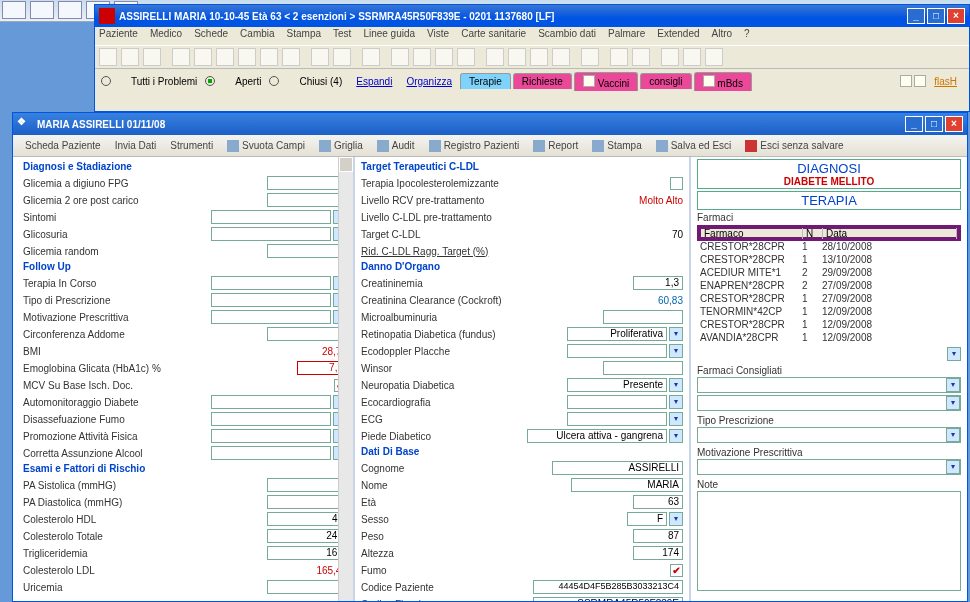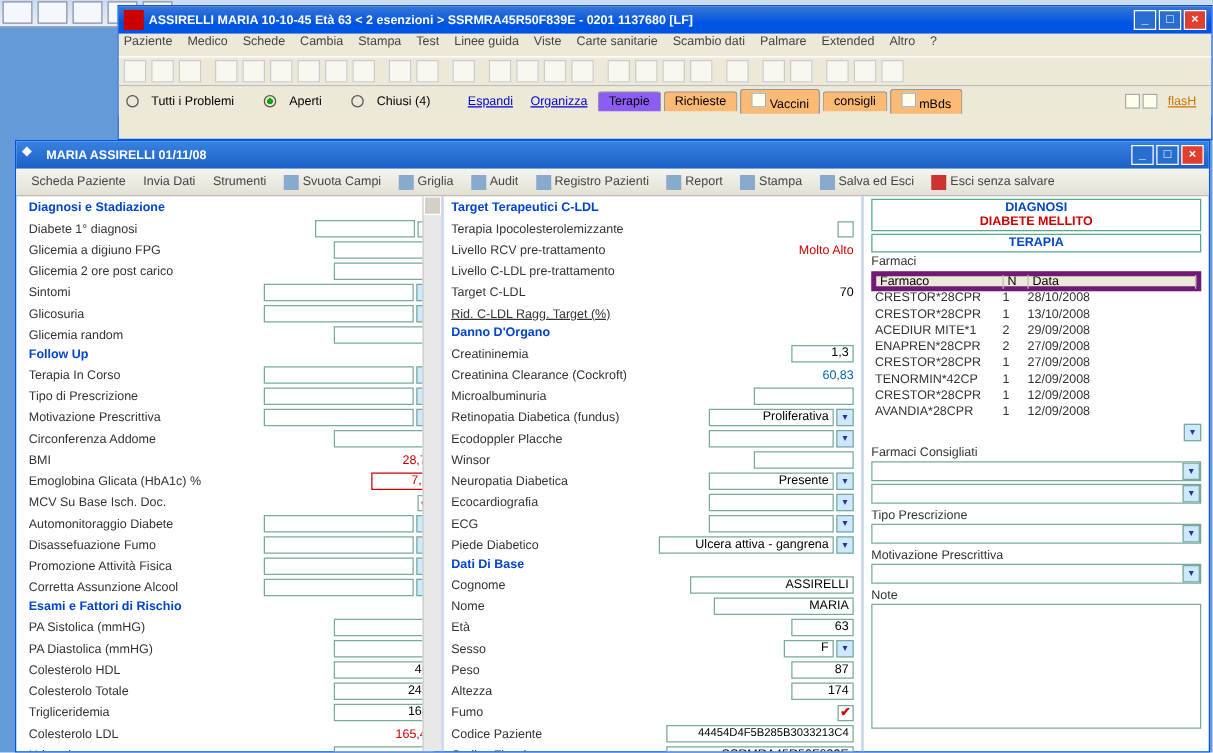--- a/index.html
+++ b/index.html
@@ -12,26 +12,26 @@
 .titlebar .ico{width:16px;height:16px;background:#c00;margin-right:4px;display:inline-block}
 .titlebar .t{flex:1;white-space:nowrap;overflow:hidden}
 .wbtns{display:flex;gap:2px}
 .wbtn{width:18px;height:16px;background:#4d8;border:1px solid #fff;text-align:center;line-height:14px;font-weight:bold;color:#fff;font-size:10px}
 .wbtn.min{background:#2a6dd0}.wbtn.max{background:#2a6dd0}.wbtn.cls{background:#e04030}
 .menubar{height:18px;background:#ece9d8;padding:1px 4px;display:flex;gap:12px;color:#444}
 .menubar span{cursor:default}
 .tbar{height:24px;background:#ece9d8;border-top:1px solid #fff;border-bottom:1px solid #bbb;display:flex;align-items:center;padding:0 4px;gap:4px}
 .tbtn{width:18px;height:18px;border:1px solid #ccc;background:#f8f8f0;display:inline-block}
 .tabbar{height:24px;background:#ece9d8;display:flex;align-items:center;padding:0 6px;gap:2px}
-.radio{display:flex;align-items:center;gap:10px;margin-right:22px}
+.radio{display:flex;align-items:center;gap:20px;margin-right:6px}
 .radio i{width:10px;height:10px;border:1px solid #555;border-radius:50%;display:inline-block}
 .radio.sel i{background:radial-gradient(circle,#0a0 40%,transparent 45%)}
 .lnk{color:#0000cc;text-decoration:underline;margin:0 6px}
-.tab{border:1px solid #999;border-bottom:none;padding:2px 8px;background:#fdba74;border-radius:3px 3px 0 0}
-.tab.act{background:#8b5cf6}
+.tab{border:1px solid #999;border-bottom:none;padding:2px 8px;background:#ec4899;border-radius:3px 3px 0 0}
+.tab.act{background:#7dd3fc}
 .win2{position:absolute;left:12px;top:112px;right:2px;bottom:0;background:#fff;border:1px solid #0054e3}
 .win2 .titlebar{background:linear-gradient(#3882e0,#1c5fc7)}
 .toolbar2{height:22px;background:linear-gradient(#f4f4f0,#e4e0d4);border-bottom:1px solid #bbb;display:flex;align-items:center;gap:6px;padding:0 8px;font-size:9px;color:#444}
 .toolbar2 .tbl{display:flex;align-items:center;gap:3px;padding:1px 4px;white-space:nowrap}
 .toolbar2 .ic{width:12px;height:12px;background:#8ac;display:inline-block}
 .cols{position:absolute;top:44px;left:0;right:0;bottom:0;display:flex}
 .col{position:relative;overflow:hidden}
 .col1{width:340px;padding:2px 6px 2px 10px}
 .col2{width:338px;padding:2px 6px;border-left:2px solid #c8d4e8;border-right:2px solid #c8d4e8}
 .col3{flex:1;padding:2px 6px}
@@ -40,21 +40,21 @@
 .row .lbl{flex:0 0 170px;color:#333}
 .row .fld{flex:1;display:flex;justify-content:flex-end;align-items:center;gap:2px}
 .inp{border:1px solid #7a9;background:#fff;height:14px;padding:0 3px;text-align:right;min-width:40px}
 .chk{width:13px;height:13px;border:1px solid #7a9;background:#fff;display:inline-block}
 .chk.on{background:#fff;color:#c00;text-align:center;line-height:11px;font-weight:bold}
 .dd{width:14px;height:14px;border:1px solid #7a9;background:#cde8ff;display:inline-block;text-align:center;line-height:12px;color:#239;font-size:8px}
 .red{color:#cc0000}
 .bold{font-weight:normal}
 .col2 .row .lbl{flex:0 0 165px}
 .c3box{border:1px solid #5a8;background:#fff;text-align:center;padding:1px 0;margin-bottom:2px}
-.c3box .hd{color:#0044cc;font-weight:bold;font-size:10px}
+.c3box .hd{color:#0044cc;font-weight:normal;font-size:13px}
 .c3box .vl{color:#c00;font-weight:bold;font-size:10px}
 .tblhdr{display:flex;background:#ece9d8;border:4px solid #701a75;height:16px;align-items:center;font-size:9px}
 .tblhdr div{border-right:1px solid #bbb;padding:0 3px}
 .tblrow{display:flex;height:13px;font-size:9px;color:#333}
 .tblrow div{padding:0 3px;white-space:nowrap;overflow:hidden}
 .c3lbl{color:#333;margin:4px 0 1px 0}
 .c3inp{border:1px solid #7a9;height:16px;width:100%;display:flex}
 .c3inp .dd{margin-left:auto}
 .scrollbar{width:15px;background:#e8e8e8;border-left:1px solid #ccc;position:absolute;right:0;top:0;bottom:0}
 .scrollbar .sbtn{height:15px;background:#d4d0c8;border:1px solid #fff}
@@ -209,27 +209,20 @@
           <span class="ic" style="background:#c33"></span>
           <span>Esci senza salvare</span>
         </div>
   </div>
 
   <div class="cols">
 
     <div class="col col1">
       <div class="sect">Diagnosi e Stadiazione</div>
       <div class="row">
-            <div class="lbl">Diabete 1° diagnosi</div>
-            <div class="fld">
-              <span class="inp" style="width:80px"></span>
-              <span class="chk"></span>
-            </div>
-          </div>
-      <div class="row">
             <div class="lbl">Glicemia a digiuno FPG</div>
             <div class="fld">
               <span class="inp" style="width:80px"></span>
             </div>
           </div>
       <div class="row">
             <div class="lbl">Glicemia 2 ore post carico</div>
             <div class="fld">
               <span class="inp" style="width:80px"></span>
             </div>

